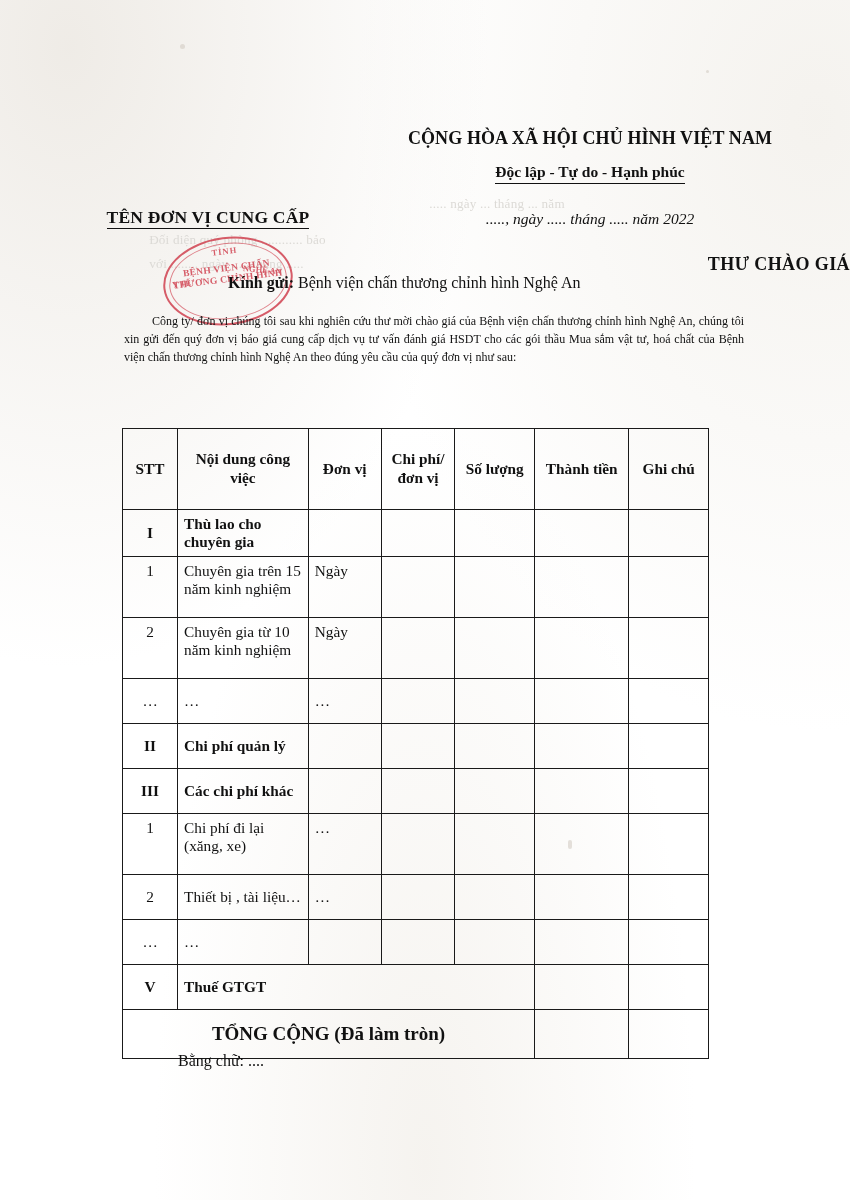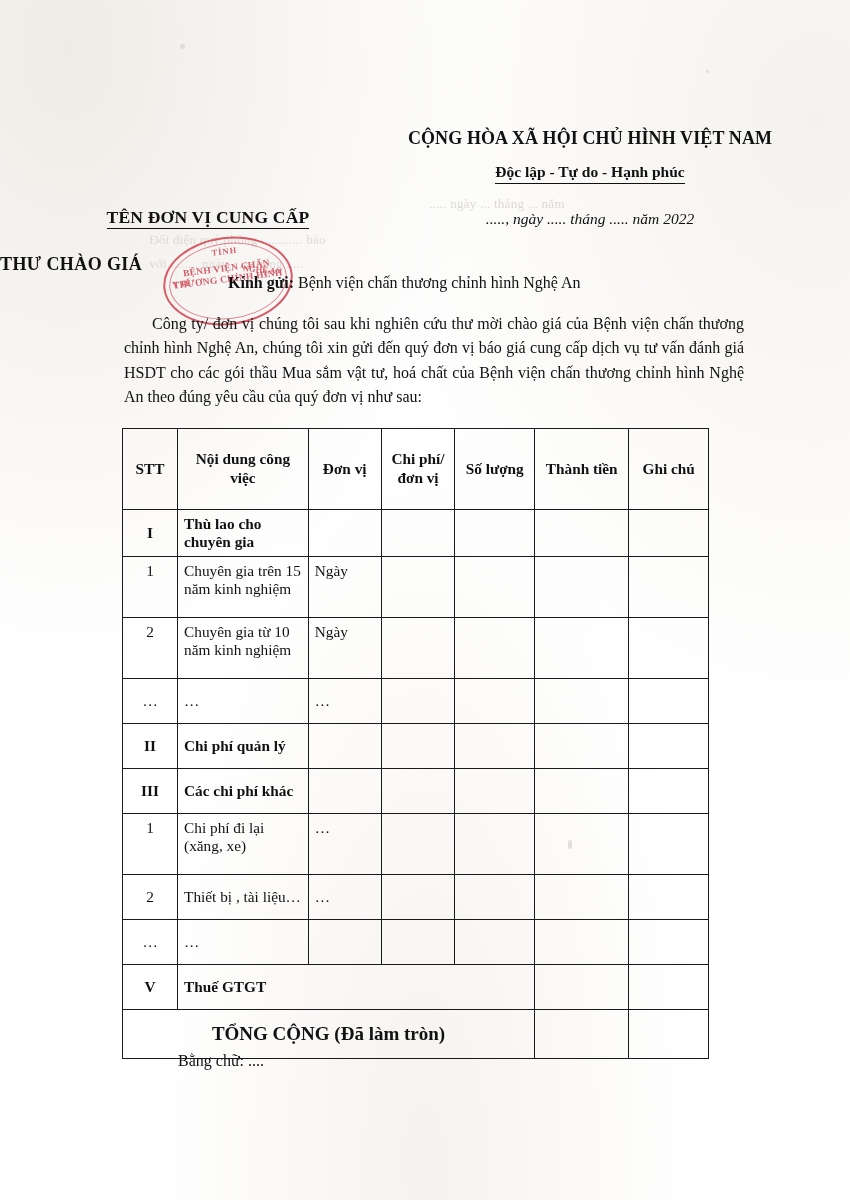--- a/index.html
+++ b/index.html
@@ -92,40 +92,39 @@
     font-style: italic;
     font-size: 15.5px;
     margin-top: 26px;
   }
 
   .title {
     position: absolute;
     top: 254px;
     left: 0;
     right: 0;
-    text-align: left;
+    text-align: right;
     font-weight: bold;
     font-size: 18px;
     letter-spacing: .4px;
-    padding-right: 40px;
   }
   .recipient {
     position: absolute;
     top: 274px;
     left: 228px;
     font-size: 16px;
   }
   .recipient b { font-weight: bold; }
 
   .body-par {
     position: absolute;
     top: 312px;
     left: 124px;
     width: 620px;
-    font-size: 16px;
+    font-size: 12px;
     line-height: 1.52;
     text-align: justify;
     text-indent: 28px;
   }
 
   
   .seal {
     position: absolute;
     left: 163px;
     top: 237px;

